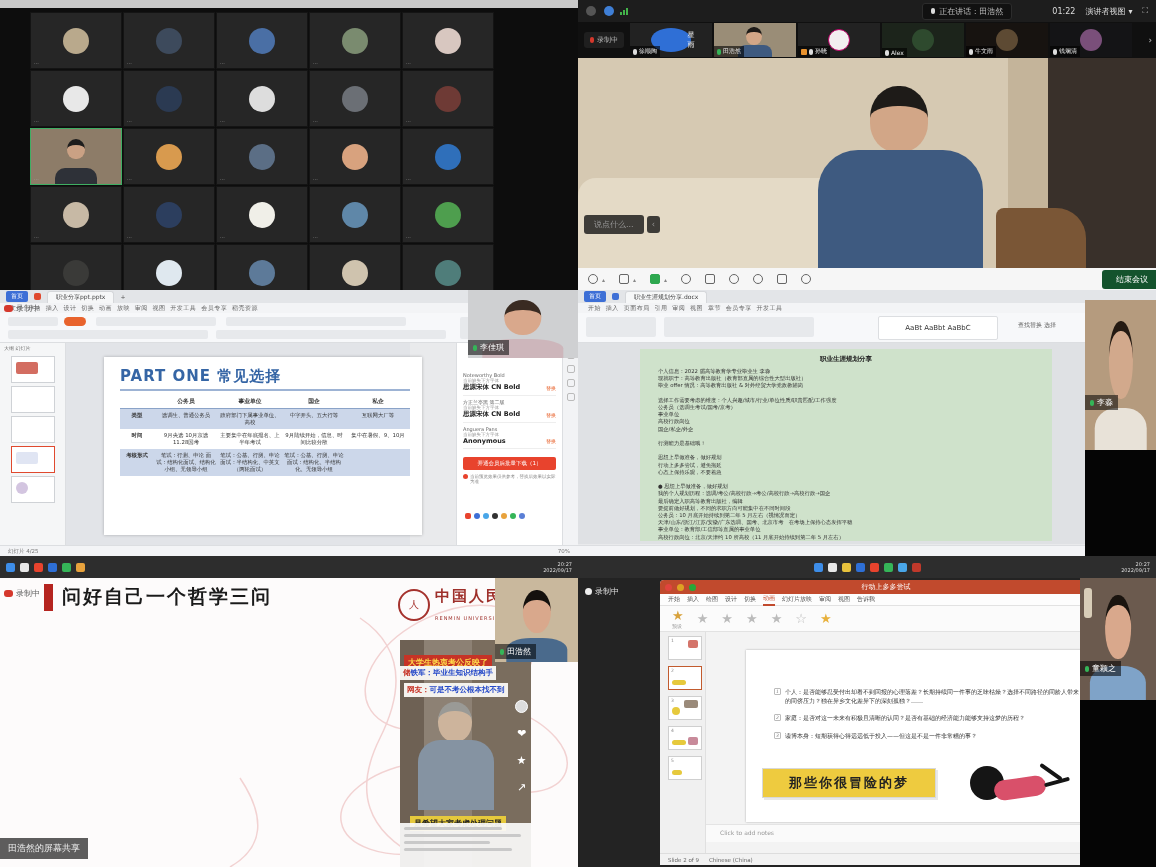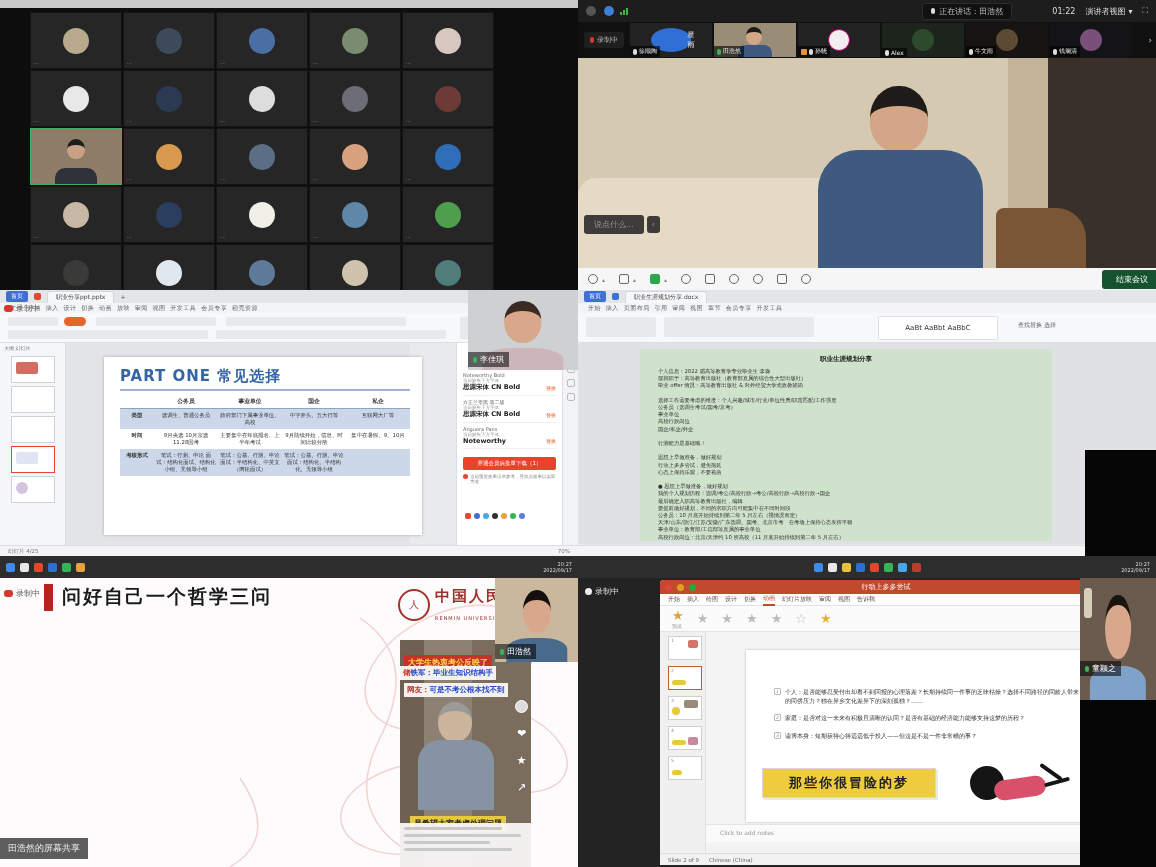--- a/index.html
+++ b/index.html
@@ -456,21 +456,21 @@
         <div class="wp-fhint">当前缺失下方字体</div>
         <div class="wp-frep">
             <span>思源宋体 CN Bold</span>
             <b>替换</b>
           </div>
       </div>
       <div class="wp-fitem">
         <div class="wp-fname">Anguera Pans</div>
         <div class="wp-fhint">当前缺失下方字体</div>
         <div class="wp-frep">
-            <span>Noteworthy</span>
+            <span>Anonymous</span>
             <b>替换</b>
           </div>
       </div>
       <div class="wp-btn">开通会员后批量下载（1）</div>
       <div class="wp-note">
           <i></i>
           <span>当前预览效果仅供参考，替换后效果以实际为准</span>
         </div>
       <div class="wp-icons">
         <i style="background:#e8432d;border-radius:2px"></i>
@@ -494,21 +494,21 @@
       </div>
     <div class="abs wp-taskbar">
       <i class="tb-i" style="background:#3d8de8"></i>
       <i class="tb-i" style="background:#e8e8e8"></i>
       <i class="tb-i" style="background:#e8432d"></i>
       <i class="tb-i" style="background:#2e6fd6"></i>
       <i class="tb-i" style="background:#35b558"></i>
       <i class="tb-i" style="background:#e8a23c"></i>
       <span class="tb-time"><span>20:27</span><br><span>2022/09/17</span></span>
     </div>
-    <div class="abs cam-overlay" style="left:468px;top:0;width:110px;height:80px">
+    <div class="abs cam-overlay" style="left:468px;top:0;width:110px;height:68px">
       <span class="cam-person"><span class="head"></span><span class="torso"></span></span>
       <span class="cam-label">
           <span class="mic green"></span>
           <span>李佳琪</span>
         </span>
     </div>
   </div>
 
   <div class="abs q-wpsdoc">
     <div class="abs wp-title" style="width:578px">
@@ -560,20 +560,27 @@
       <i class="tb-i" style="background:#e8e8e8"></i>
       <i class="tb-i" style="background:#e8c23c"></i>
       <i class="tb-i" style="background:#2e6fd6"></i>
       <i class="tb-i" style="background:#e8432d"></i>
       <i class="tb-i" style="background:#35b558"></i>
       <i class="tb-i" style="background:#49a6e8"></i>
       <i class="tb-i" style="background:#c0392b"></i>
       <span class="tb-time" style="position:absolute;right:6px"><span>20:27</span><br><span>2022/09/17</span></span>
     </div>
     <div class="wd-black" style="left:507px;top:160px;width:71px;height:106px"></div>
+    <div class="abs cam-overlay" style="left:507px;top:10px;width:71px;height:150px;background:#b59b7e">
+      <span class="cam-person"><span class="head" style="border-top-color:#241a12;background:#d2a98c"></span><span class="torso" style="background:#e8e2d8"></span></span>
+      <span class="cam-label" style="bottom:40px">
+          <span class="mic green"></span>
+          <span>李淼</span>
+        </span>
+    </div>
   </div>
 
   <div class="abs q-slide">
     <svg class="abs" style="left:120px;top:0" width="458" height="289">
       <g class="flower">
         <ellipse cx="330" cy="90" rx="90" ry="55" transform="rotate(-25 330 90)"></ellipse>
         <ellipse cx="380" cy="170" rx="70" ry="40" transform="rotate(20 380 170)"></ellipse>
         <ellipse cx="300" cy="230" rx="80" ry="45" transform="rotate(-10 300 230)"></ellipse>
         <path d="M240 40 q60 40 20 120 q-40 80 40 120"></path>
         <path d="M120 200 q40 60 -10 89"></path>

